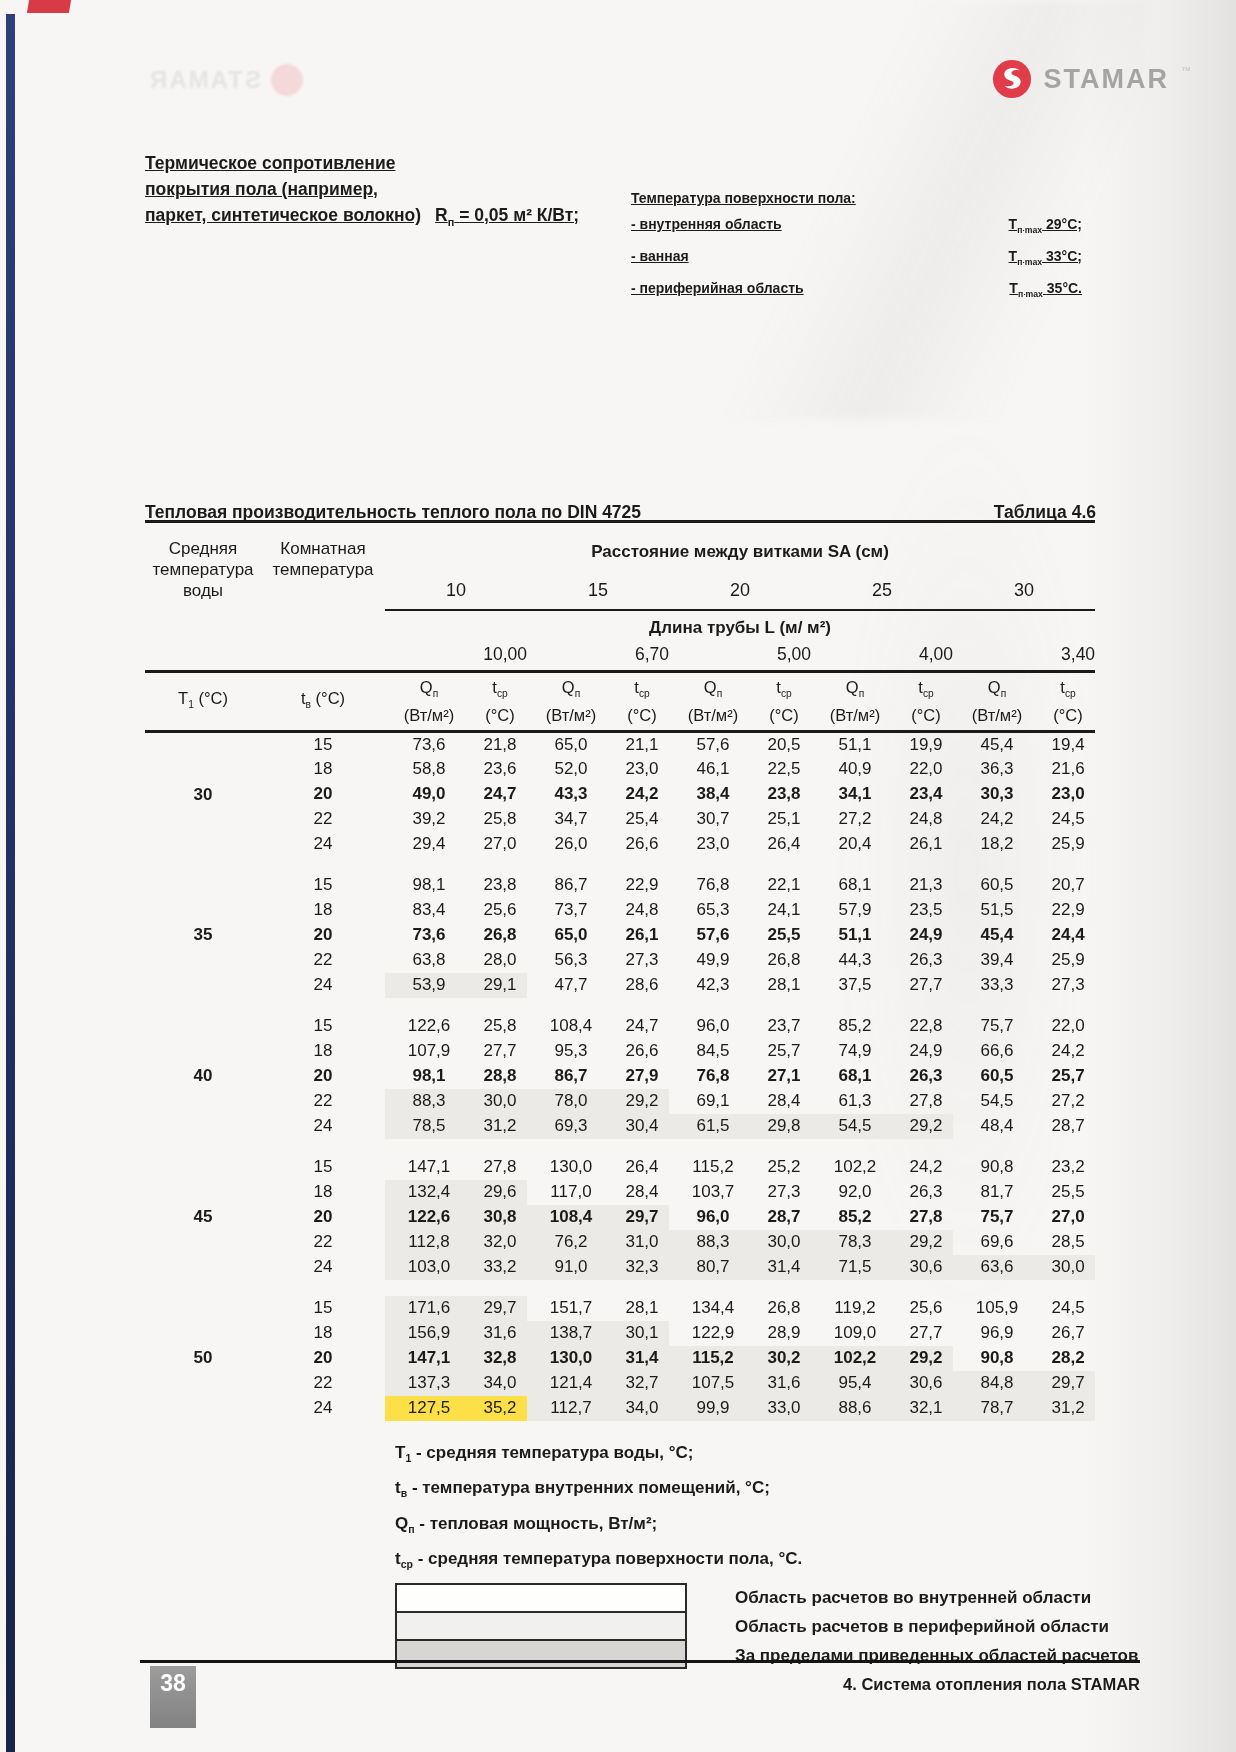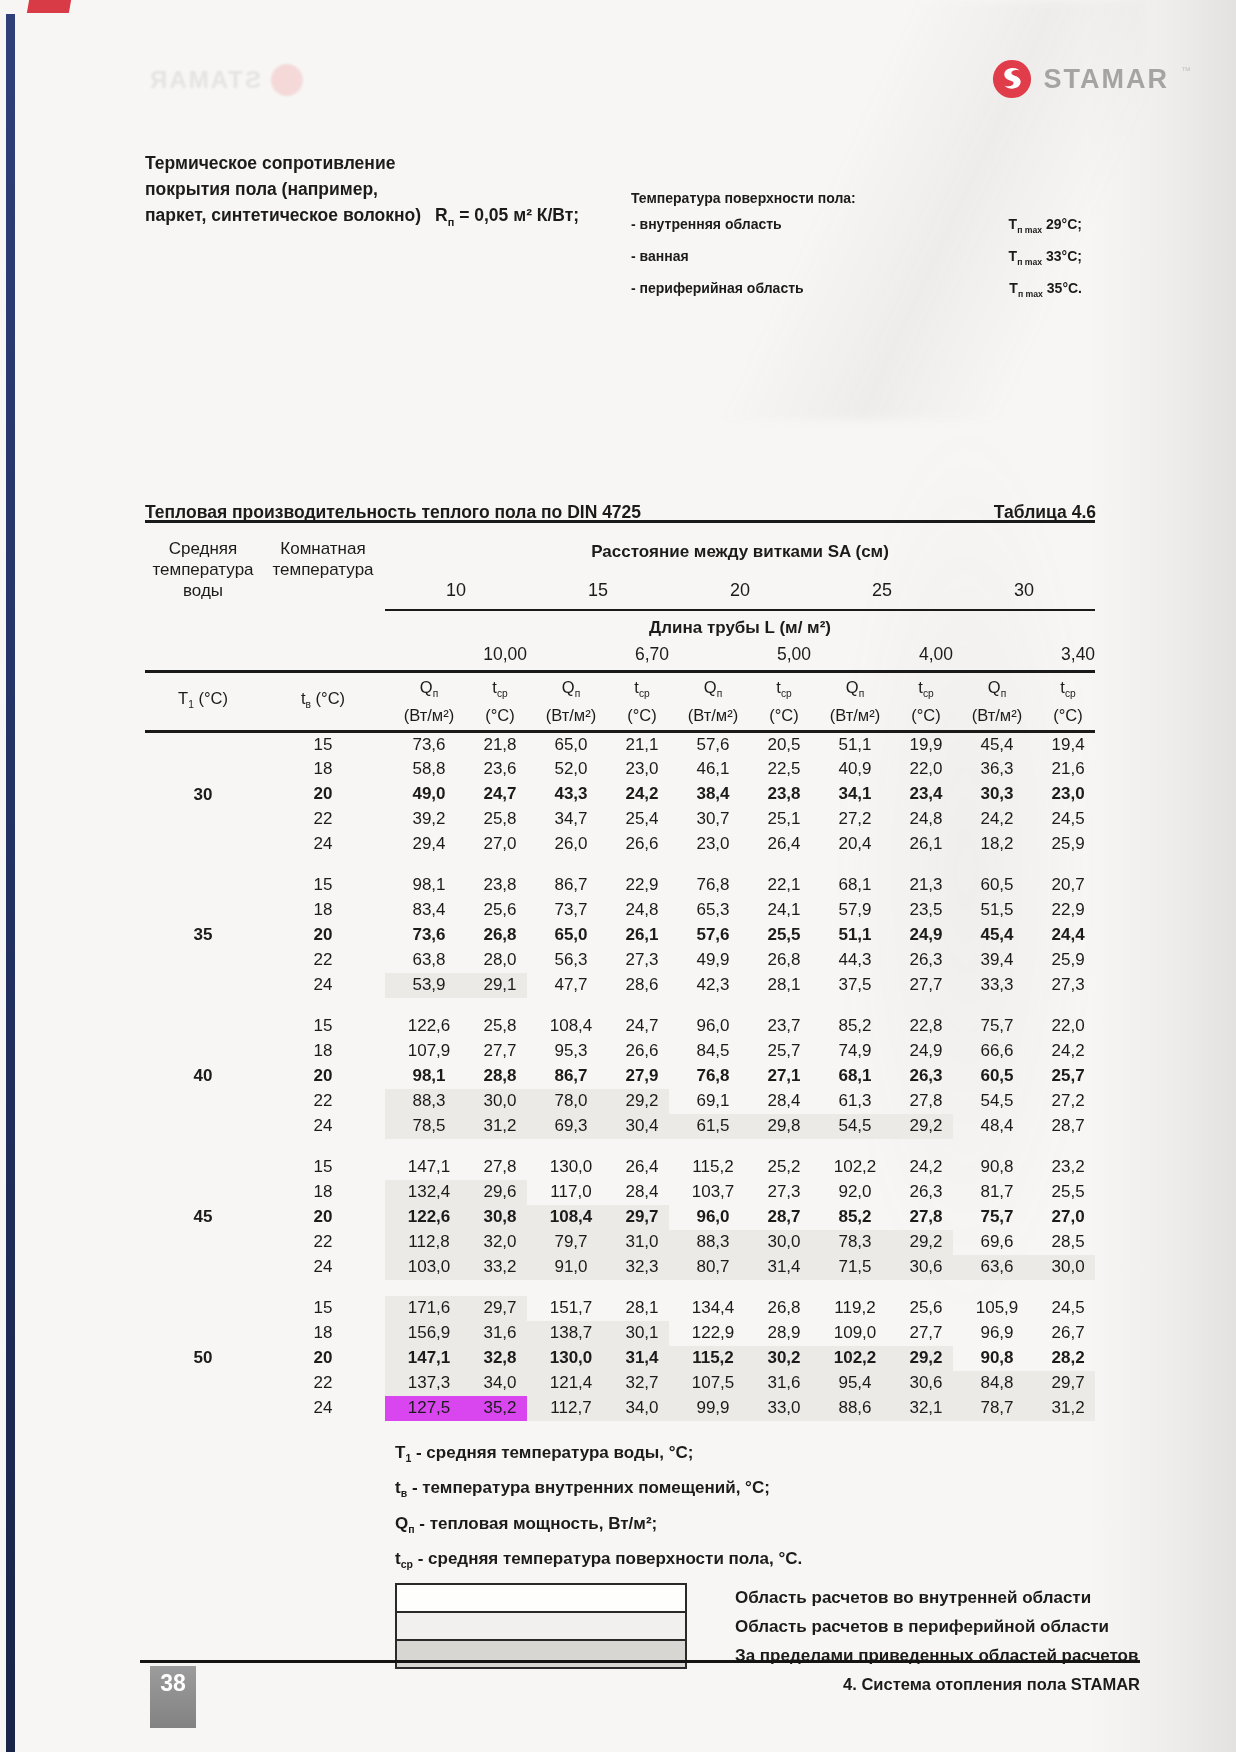--- a/index.html
+++ b/index.html
@@ -21,21 +21,21 @@
     transform:scaleX(-1);opacity:0.35;filter:blur(1.2px);z-index:1;}
   .ghost-logo .gcirc{width:32px;height:32px;border-radius:50%;background:rgba(232,64,75,0.45);}
   .ghost-logo .gword{font-weight:700;font-size:24px;letter-spacing:2px;color:rgba(150,150,150,0.55);}
 
   
   .logo{position:absolute;top:58px;right:46px;display:flex;align-items:center;gap:11px;z-index:6;}
   .logo-word{font-weight:700;font-size:27px;letter-spacing:2px;color:#a4a4a4;}
   .logo-tm{font-size:10px;color:#c2c2c2;vertical-align:top;position:relative;top:-9px;left:1px;}
 
   
-  .intro{position:absolute;left:145px;top:150px;width:937px;display:flex;z-index:6;}
+  .intro{position:absolute;left:145px;top:150px;width:937px;display:flex;z-index:6;text-decoration:underline;}
   .note-left{width:486px;font-weight:700;font-size:17.5px;line-height:26px;}
   .note-left .formula{margin-left:14px;white-space:nowrap;}
   sub{font-size:0.62em;}
   .note-right{flex:1;font-weight:700;font-size:14px;line-height:26px;margin-top:35px;}
   .tn-row{display:flex;}
   .tn-value{margin-left:auto;white-space:nowrap;}
 
   
   .table-title-row{position:absolute;left:145px;top:502px;width:951px;display:flex;justify-content:space-between;
     font-weight:700;font-size:17.5px;z-index:6;}
@@ -57,21 +57,21 @@
   .len-num{font-weight:400;font-size:17.5px;text-align:right;vertical-align:middle;border-bottom:3px solid #1a1a1a;}
   .lbl{border-bottom:3px solid #1a1a1a;}
   .col-head{text-align:center;vertical-align:middle;border-bottom:3px solid #1a1a1a;line-height:21px;font-size:16.5px;}
   tbody tr.data-row{height:25px;}
   tbody tr.block-gap{height:16px;}
   .t1-cell{text-align:center;vertical-align:middle;font-weight:700;}
   .tv-cell{text-align:center;}
   .num{text-align:center;}
   .bold-row td{font-weight:700;}
   .shade-light{background:#ebeae7;}
-  .shade-dark{background:#d946ef;}
+  .shade-dark{background:#fde047;}
 
   
   .footnotes{position:absolute;left:395px;top:1438px;font-weight:700;font-size:17px;line-height:30px;z-index:6;}
 
   
   .legend{position:absolute;left:395px;top:1583px;display:flex;align-items:flex-start;z-index:6;}
   .legend-swatches{width:288px;border:2px solid #2a2a2a;}
   .legend-box{height:26px;border-bottom:2px solid #2a2a2a;}
   .legend-box:last-child{border-bottom:none;}
   .legend-labels{margin-left:48px;font-weight:700;font-size:17px;line-height:29px;}
@@ -469,21 +469,21 @@
             <td class="num">28,7</td>
             <td class="num">85,2</td>
             <td class="num">27,8</td>
             <td class="num">75,7</td>
             <td class="num">27,0</td>
           </tr>
           <tr class="data-row">
             <td class="tv-cell">22</td>
             <td class="num shade-light">112,8</td>
             <td class="num shade-light">32,0</td>
-            <td class="num shade-light">79,7</td>
+            <td class="num shade-light">76,2</td>
             <td class="num shade-light">31,0</td>
             <td class="num shade-light">88,3</td>
             <td class="num shade-light">30,0</td>
             <td class="num shade-light">78,3</td>
             <td class="num shade-light">29,2</td>
             <td class="num">69,6</td>
             <td class="num">28,5</td>
           </tr>
           <tr class="data-row">
             <td class="tv-cell">24</td>

